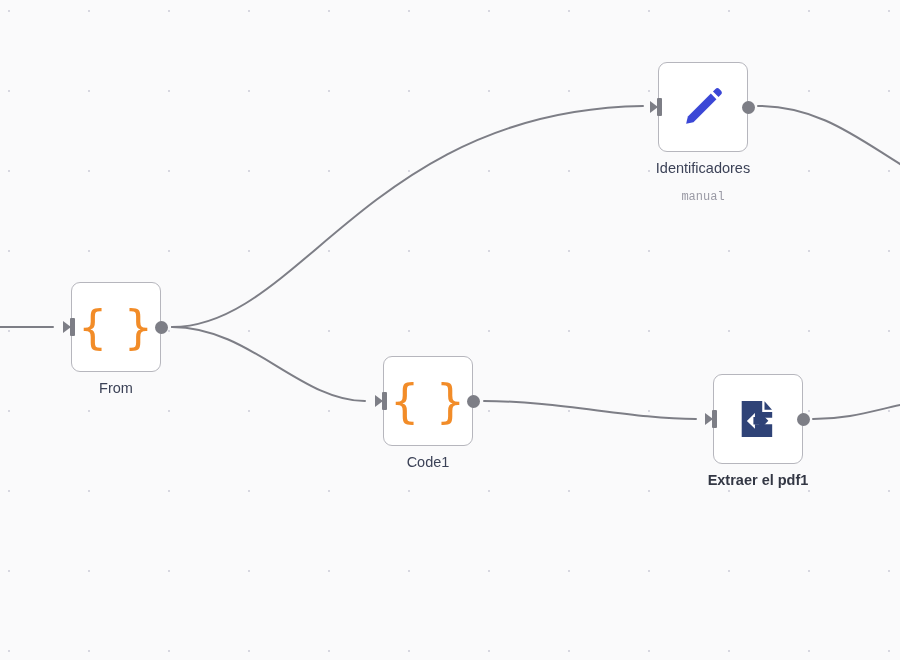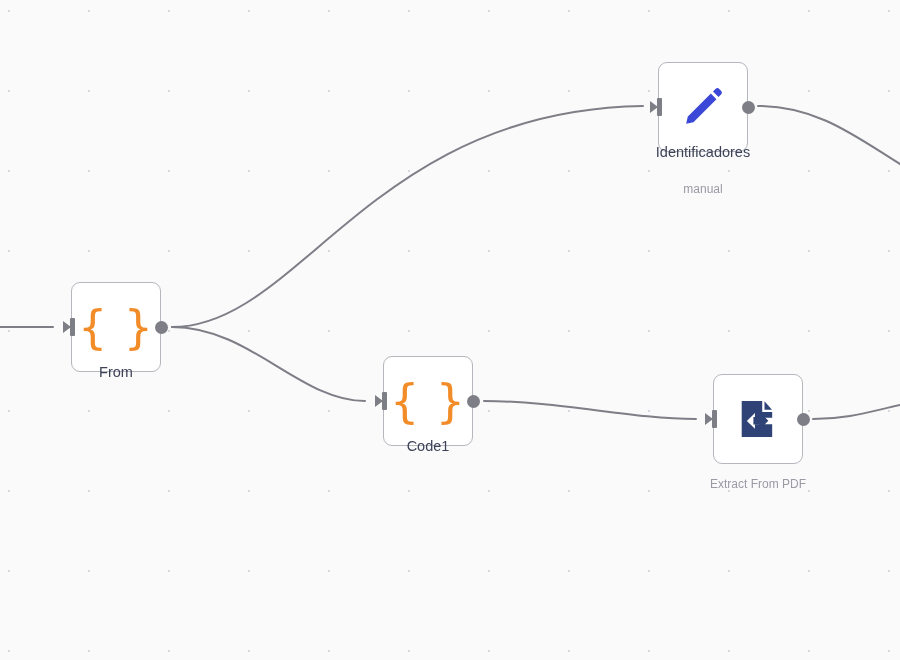--- a/index.html
+++ b/index.html
@@ -76,40 +76,41 @@
     font-weight: 400;
     color: #f28c28;
     letter-spacing: 1px;
     line-height: 1;
     user-select: none;
   }
 
   
   .node-labels {
     position: absolute;
-    top: 82px;
+    top: 98px;
     left: 45px;
     transform: translateX(-50%);
     width: 230px;
     text-align: center;
     pointer-events: none;
   }
   .node-title {
     font-size: 14.5px;
     color: #3c4257;
     line-height: 17px;
     white-space: nowrap;
   }
   .node-title.bold { font-weight: bold; color: #333744; }
   .node-subtitle {
     font-size: 12px;
     color: #9a9aa5;
     line-height: 16px;
-    margin-top: 20px;
+    margin-top: 12px;
     white-space: nowrap;
+    font-family: Liberation Mono, monospace;
   }
 
   
   .port-out {
     position: absolute;
     width: 13px;
     height: 13px;
     border-radius: 50%;
     background: #7d7e86;
     left: 84px;
@@ -212,17 +213,17 @@
           <path d="M12.6 8.0 L17.4 12.9 L12.6 17.8 L12.6 14.9 L9.6 14.9 L9.6 11.0 L12.6 11.0 Z" fill="#2f4377"></path>
         </svg>
       </span>
     </div>
     <div class="port-in">
       <span class="tri"></span>
       <span class="bar"></span>
     </div>
     <div class="port-out"></div>
     <div class="node-labels">
-      <div class="node-subtitle">Extract From PDF</div>
+      <div class="node-title bold">Extraer el pdf1</div>
     </div>
   </div>
 
 </div>
 
 </body></html>

